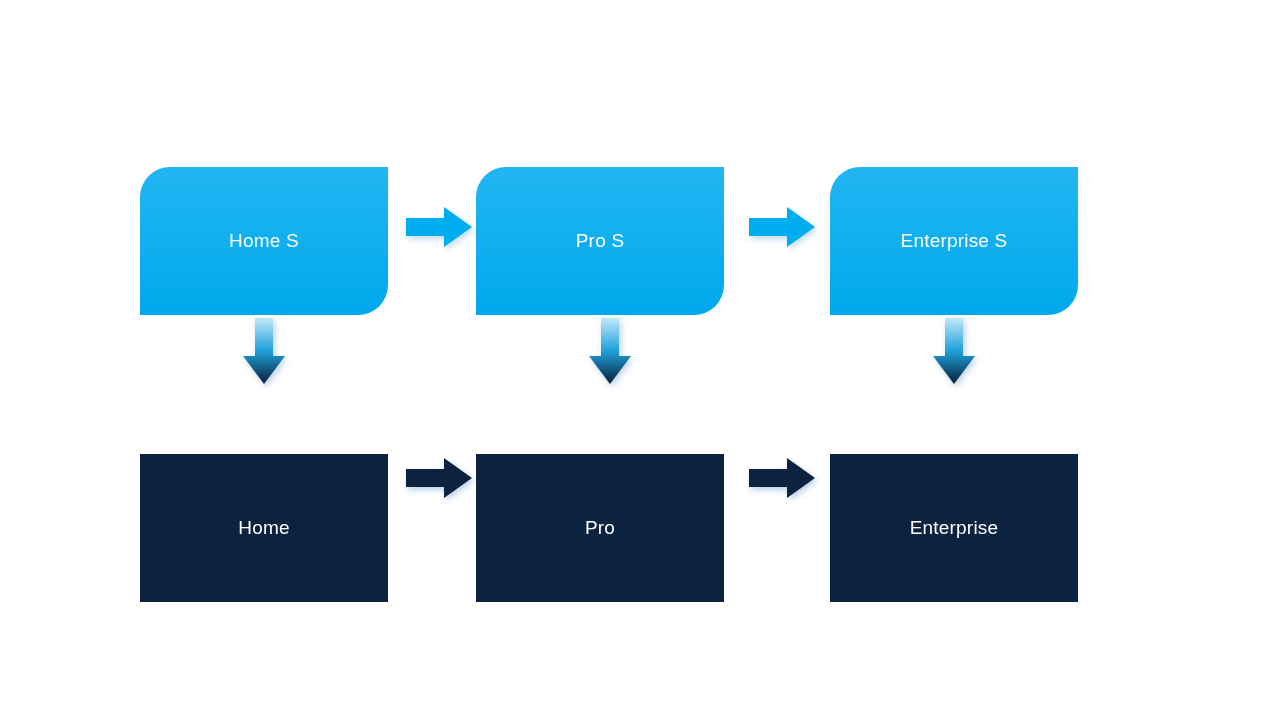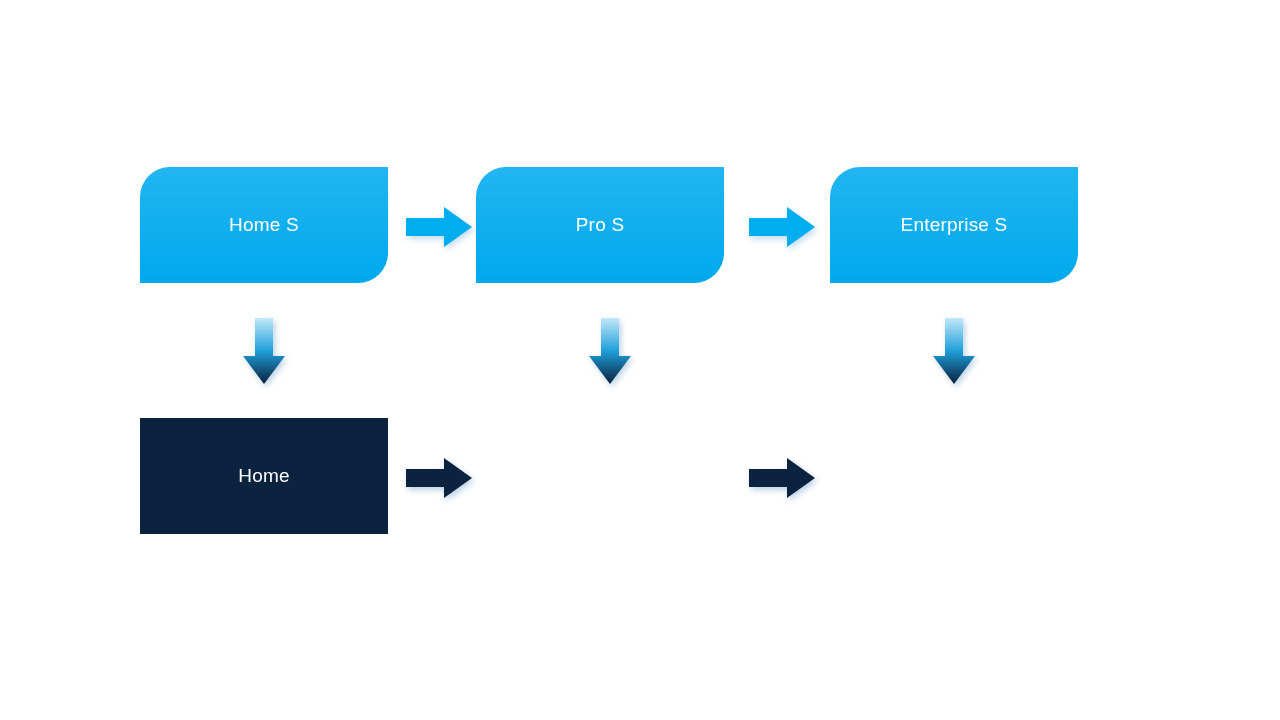--- a/index.html
+++ b/index.html
@@ -8,35 +8,36 @@
     background: #ffffff;
     font-family: "Liberation Sans", sans-serif;
     position: relative;
     overflow: hidden;
   }
   .canvas { position: absolute; inset: 0; }
 
   .node {
     position: absolute;
     width: 248px;
-    height: 116px;
+    height: 148px;
     display: flex;
     align-items: center;
     justify-content: center;
     color: #ffffff;
     font-size: 19px;
     font-weight: 400;
     letter-spacing: 0.2px;
   }
   .node.top-style {
     background: linear-gradient(180deg, #22b5f2 0%, #00a9ec 100%);
     border-radius: 30px 0 30px 0;
   }
   .node.bottom-style {
     background: #0c2340;
+    margin-top: 36px;
   }
 
   
   .col1 { left: 140px; }
   .col2 { left: 476px; }
   .col3 { left: 830px; align-items: center; }
   .row-top { top: 167px; }
   .row-bottom { top: 418px; }
 
   .arrow { position: absolute; line-height: 0; }
@@ -105,20 +106,26 @@
   </div>
   <div class="arrow v-arrow vcol3 shadow-dark">
     <svg width="42" height="66" viewBox="0 0 42 66">
       <polygon points="12,0 30,0 30,38 42,38 21,66 0,38 12,38" fill="url(#vgrad)"></polygon>
     </svg>
   </div>
 
   <div class="node bottom-style col1 row-bottom">
     <span>Home</span>
   </div>
+  <div class="node bottom-style col2 row-bottom">
+    <span>Pro</span>
+  </div>
+  <div class="node bottom-style col3 row-bottom">
+    <span>Enterprise</span>
+  </div>
 
   <div class="arrow h-arrow-bottom-row h-arrow-gap1 shadow-dark">
     <svg width="66" height="40" viewBox="0 0 66 40">
       <polygon points="0,11 38,11 38,0 66,20 38,40 38,29 0,29" fill="#0c2340"></polygon>
     </svg>
   </div>
   <div class="arrow h-arrow-bottom-row h-arrow-gap2 shadow-dark">
     <svg width="66" height="40" viewBox="0 0 66 40">
       <polygon points="0,11 38,11 38,0 66,20 38,40 38,29 0,29" fill="#0c2340"></polygon>
     </svg>

